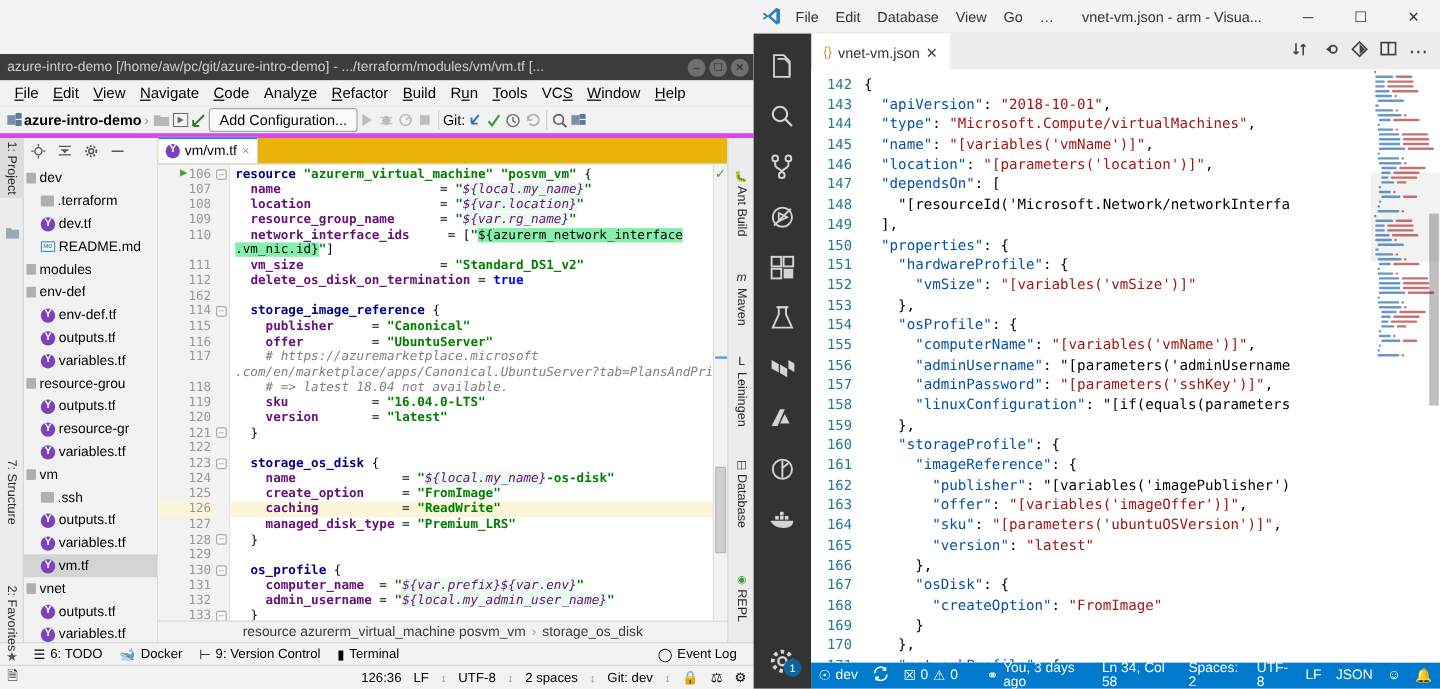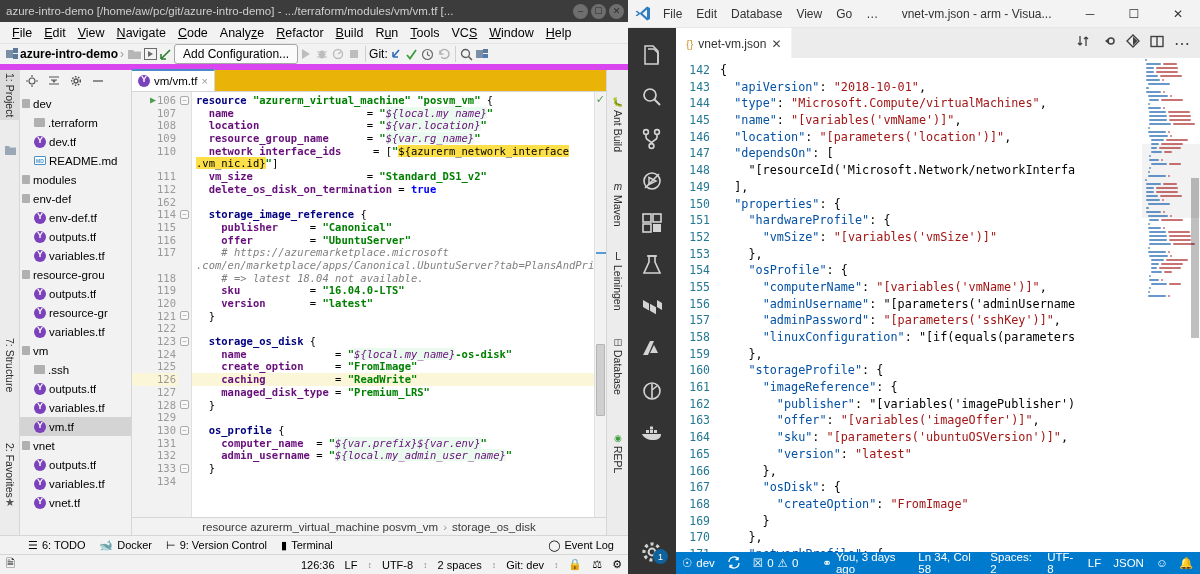--- a/index.html
+++ b/index.html
@@ -7,33 +7,33 @@
     font-family:"Liberation Sans", sans-serif; }
 
   .screen { position:relative; width:1200px; height:574px; }
 
   
   .idea { position:absolute; left:0; top:0; width:628px; height:574px;
           background:#f2f2f2; display:flex; flex-direction:column; }
 
   .idea-titlebar { height:22px; background:#3c3c3c; color:#cfcfcf;
       font-size:11.5px; display:flex; align-items:center; padding:0 4px;
-      white-space:nowrap; overflow:hidden; }
+      white-space:nowrap; overflow:hidden;margin-top:45px; }
   .idea-title-text { flex:1; overflow:hidden; text-overflow:ellipsis; padding-left:2px; }
   .win-btn { width:15px; height:15px; border-radius:50%; background:#6e6e6e;
       margin-left:3px; flex:0 0 auto; display:flex; align-items:center;
       justify-content:center; color:#2b2b2b; font-size:9px; line-height:1; }
 
   .idea-menubar { height:22px; background:#f2f2f2; display:flex; align-items:center;
       padding-left:6px; font-size:12.5px; color:#000; border-bottom:1px solid #e4e4e4; }
   .idea-menubar > div { padding:2px 6px; }
   .idea-menubar u { text-decoration:underline; }
 
   .idea-toolbar { height:26px; background:#f2f2f2; display:flex; align-items:center;
-      padding-left:4px; font-size:12px; gap:0; border-bottom:6px solid #d946ef; }
+      padding-left:4px; font-size:12px; gap:0; border-bottom:4px solid #d946ef; }
   .crumb-proj { font-weight:bold; font-size:12px; }
   .tb-sep { color:#9a9a9a; padding:0 2px; }
   .addcfg { border:1px solid #a6a6a6; border-radius:3px; background:#fbfbfb;
       padding:2px 8px; font-size:12px; }
   .tb-ico { width:16px; height:16px; display:inline-flex; align-items:center;
       justify-content:center; font-size:12px; color:#5a5a5a; }
   .tb-ico.dim { color:#bdbdbd; }
   .vbar { width:1px; height:16px; background:#cfcfcf; margin:0 3px; }
 
   .idea-body { flex:1; display:flex; min-height:0; }
@@ -95,21 +95,21 @@
 
   .code { flex:1; position:relative; background:#fff; overflow:hidden;
       font-family:"DejaVu Sans Mono", monospace; font-size:10.5px;
       padding-top:2px; }
   .cl { height:12.7px; line-height:12.7px; white-space:pre; padding-left:4px; }
   .cl.hl { background:#fcf6d8; }
   .k-res { color:#000080; font-weight:bold; }
   .k-prop { color:#660e7a; font-weight:bold; }
   .k-str { color:#008000; font-weight:bold; }
   .k-tmpl { color:#660e7a; font-style:italic; background:#eafaef; }
-  .k-tmplb { background:#fde047; }
+  .k-tmplb { background:#86efac; }
   .k-cmt { color:#808080; font-style:italic; }
   .k-num { color:#0000ff; font-weight:bold; }
   .k-punct { color:#000; }
 
   .rmark { position:absolute; right:0; top:0; width:12px; height:100%;
       background:#f2f2f2; border-left:1px solid #e0e0e0; }
   .rmark .tick { position:absolute; left:1px; width:10px; height:2px; }
   .rmark .thumb { position:absolute; left:1px; width:9px; background:#cfcfcf;
       border:1px solid #b5b5b5; border-radius:1px; }
   .okcheck { position:absolute; right:1px; top:1px; color:#4d9c4d; font-size:11px; }

